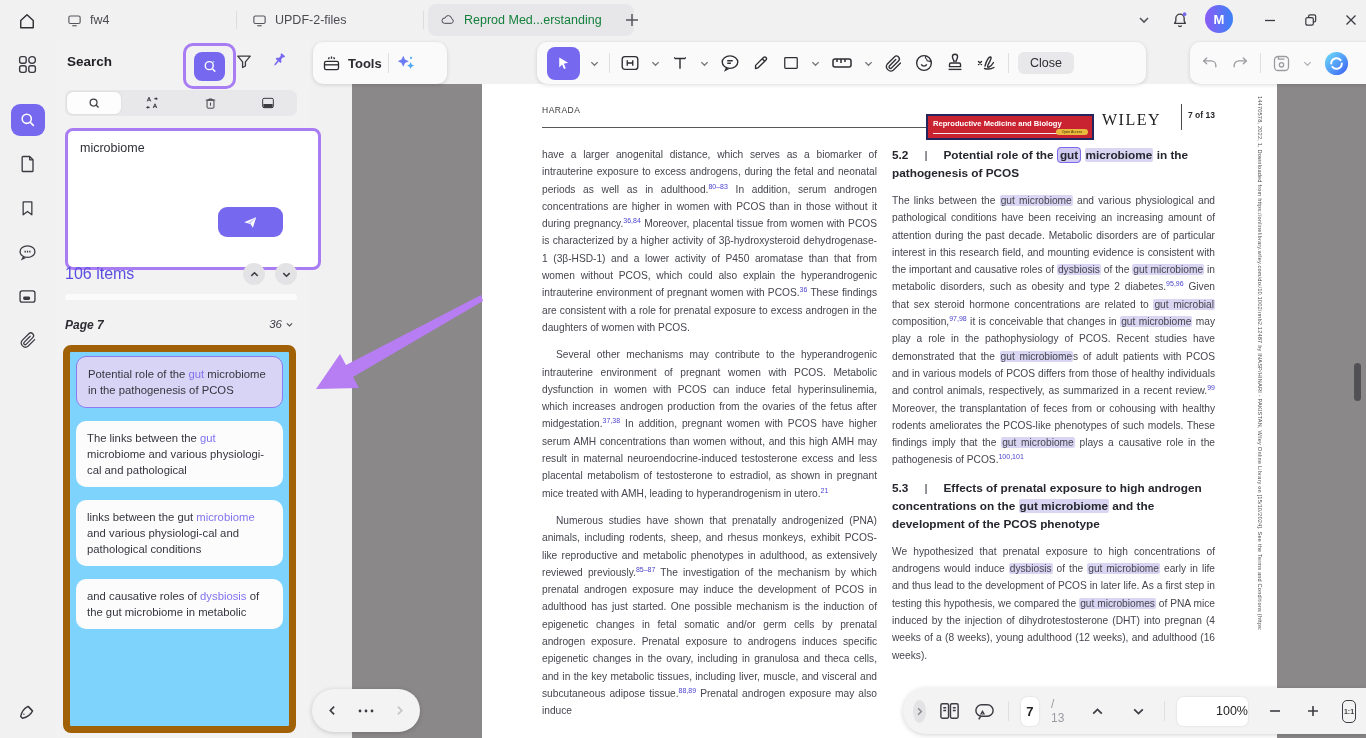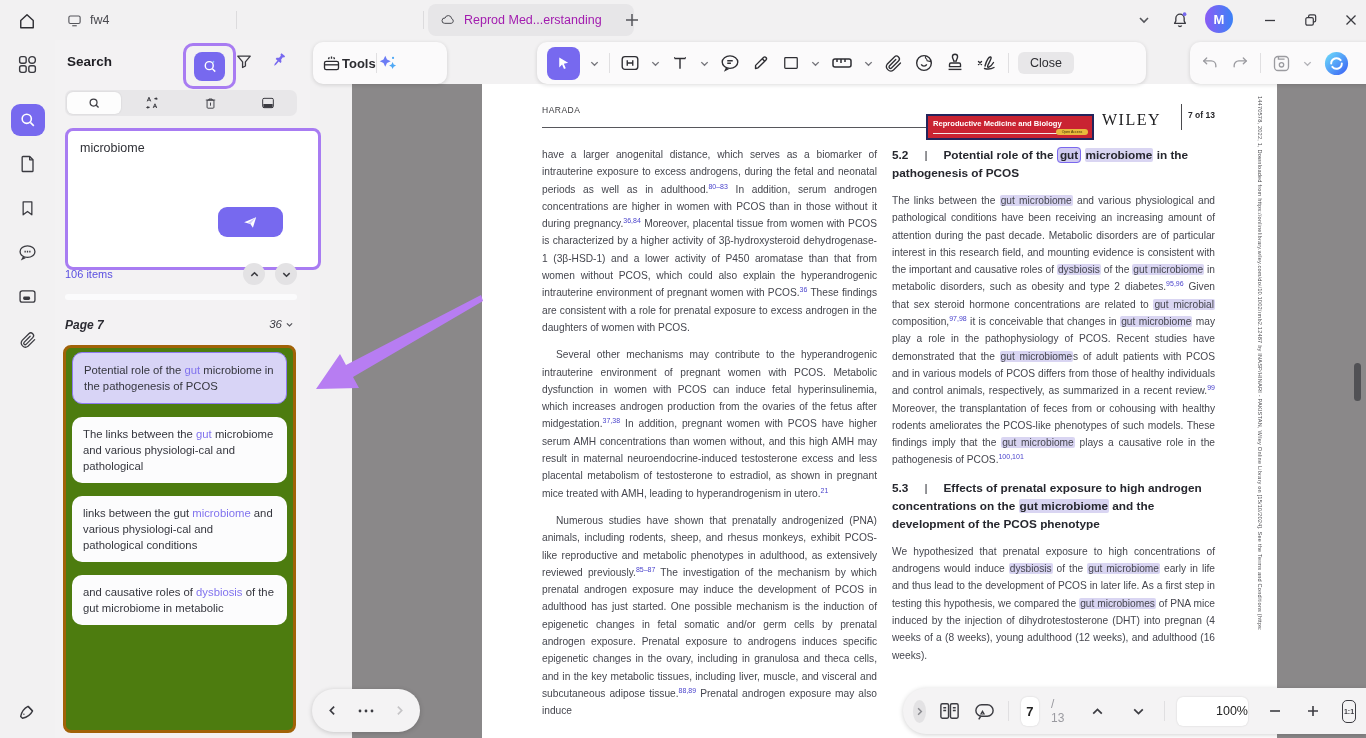--- a/index.html
+++ b/index.html
@@ -5,21 +5,21 @@
   html,body{margin:0;padding:0;background:#d8d8d8;}
   #app{position:relative;width:1366px;height:738px;overflow:hidden;background:#f2f1f2;
        font-family:"Liberation Sans",sans-serif;color:#2e2e33;}
   .abs{position:absolute;}
   svg{display:block;}
 
   
   .titlebar{position:absolute;left:0;top:0;width:1366px;height:40px;background:#f2f1f2;}
   .home-btn{position:absolute;left:14px;top:8px;width:26px;height:26px;display:flex;align-items:center;justify-content:center;border-radius:6px;}
   .tab{position:absolute;top:4px;height:32px;display:flex;align-items:center;gap:8px;padding:0 12px;border-radius:8px;font-size:12.5px;color:#4a4a50;}
-  .tab.active{background:#e7e6e8;color:#a21caf;}
+  .tab.active{background:#e7e6e8;color:#15803d;}
   .tabsep{position:absolute;top:11px;width:1px;height:18px;background:#dcdbdd;}
   .tb-btn{position:absolute;top:8px;width:24px;height:24px;display:flex;align-items:center;justify-content:center;border-radius:6px;}
   .avatar{position:absolute;top:5px;width:28px;height:28px;border-radius:50%;
           background:linear-gradient(90deg,#8a5cf5,#3b82f6);color:#fff;font-size:13px;font-weight:bold;
           display:flex;align-items:center;justify-content:center;}
 
   
   .rail{position:absolute;left:0;top:40px;width:55px;height:698px;background:#f2f1f2;}
   .rail-ic{position:absolute;left:50%;transform:translateX(-50%);width:34px;height:32px;display:flex;align-items:center;justify-content:center;border-radius:9px;}
   .rail-ic.active{background:#7769ef;}
@@ -29,34 +29,34 @@
   .panel-title{position:absolute;left:12px;top:14px;font-size:13.5px;font-weight:bold;color:#1f1f24;}
   .ai-box{position:absolute;left:128px;top:3px;width:47px;height:40px;border:3px solid #a87cf2;border-radius:10px;display:flex;align-items:center;justify-content:center;}
   .ai-ic{width:31px;height:29px;background:#7769ef;border-radius:8px;display:flex;align-items:center;justify-content:center;}
   .seg{position:absolute;left:10px;top:50px;width:232px;height:26px;background:#e8e7e9;border-radius:7px;display:flex;}
   .seg>div{flex:1;display:flex;align-items:center;justify-content:center;border-radius:6px;margin:2px;}
   .seg>div.on{background:#fdfdfd;box-shadow:0 0 2px rgba(0,0,0,.12);}
   .query{position:absolute;left:10px;top:88px;width:226px;height:116px;background:#fff;border:3px solid #a87cf2;border-radius:8px;
          font-size:12.5px;color:#2f3036;padding:10px 12px;}
   .send{position:absolute;left:163px;top:167px;width:65px;height:30px;background:#7769ef;border-radius:9px;display:flex;align-items:center;justify-content:center;}
   .items-row{position:absolute;left:10px;top:222px;width:235px;height:24px;}
-  .items-count{font-size:11px;color:#5a4fe0;line-height:24px;}
+  .items-count{font-size:16px;color:#5a4fe0;line-height:24px;}
   .circ{position:absolute;top:1px;width:22px;height:22px;border-radius:50%;background:#e3e2e4;display:flex;align-items:center;justify-content:center;}
   .pdiv{position:absolute;left:10px;top:254px;width:232px;height:6px;background:#fbfbfc;border-radius:3px;}
   .group-row{position:absolute;left:10px;top:278px;width:235px;height:20px;font-size:12px;color:#2c2c33;font-style:italic;}
   .group-label{font-weight:bold;}
   .group-count{position:absolute;right:6px;top:0;display:flex;align-items:center;gap:3px;color:#3c3c44;font-size:11.5px;}
-  .results{position:absolute;left:8px;top:305px;width:233px;height:388px;border:3px solid #a16207;border-radius:8px;background:#4d7c0f;overflow:hidden;padding:4px 6px;box-sizing:border-box;}
+  .results{position:absolute;left:8px;top:305px;width:233px;height:388px;border:7px solid #a16207;border-radius:8px;background:#7dd3fc;overflow:hidden;padding:4px 6px;box-sizing:border-box;}
   .card{background:#fcfcfd;border-radius:10px;padding:9px 11px;margin-bottom:13px;font-size:11.3px;line-height:16px;color:#35363e;}
   .card.active{background:#d8d4f6;border:1.5px solid #8d7af0;}
   .seg-kw{color:#8173ee;}
 
   
   .float-box{position:absolute;background:#fbfafb;border-radius:10px;box-shadow:0 1px 4px rgba(0,0,0,.14);display:flex;align-items:center;}
-  .tools-box{left:313px;top:42px;width:118px;height:42px;padding:0 8px;}
+  .tools-box{left:313px;top:42px;width:118px;height:42px;padding:0 8px;gap:6px;}
   .tools-label{font-size:13px;font-weight:bold;color:#2b2b30;}
   .vdiv{width:1px;height:20px;background:#e0dfe1;}
   .center-box{left:537px;top:42px;width:589px;height:42px;padding:0 10px;gap:9px;}
   .tool-btn{display:flex;align-items:center;justify-content:center;}
   .sel-btn{width:33px;height:33px;background:#7769ef;border-radius:8px;}
   .close-btn{background:#e8e7e9;border-radius:6px;padding:4px 12px;font-size:12.5px;color:#2e2e33;}
   .right-box{left:1190px;top:42px;width:172px;height:42px;padding:0 10px;gap:10px;}
 
   
   .doc-canvas{position:absolute;left:310px;top:84px;width:1056px;height:654px;background:#8a8889;margin-left:42px;}
@@ -115,20 +115,29 @@
     <div class="tab" style="left:55px;width:178px">
       <span>
           <svg width="15" height="15" viewBox="0 0 20 20" fill="none" stroke="#55555b" stroke-width="1.5">
             <rect x="2.5" y="4" width="15" height="10" rx="2"></rect>
             <path d="M7 17h6"></path>
           </svg>
         </span>
       <span>fw4</span>
     </div>
     <div class="tabsep" style="left:236px"></div>
+    <div class="tab" style="left:240px;width:180px">
+      <span>
+          <svg width="15" height="15" viewBox="0 0 20 20" fill="none" stroke="#55555b" stroke-width="1.5">
+            <rect x="2.5" y="4" width="15" height="10" rx="2"></rect>
+            <path d="M7 17h6"></path>
+          </svg>
+        </span>
+      <span>UPDF-2-files</span>
+    </div>
     <div class="tabsep" style="left:423px"></div>
     <div class="tab active" style="left:428px;width:182px">
       <span>
           <svg width="16" height="16" viewBox="0 0 24 24" fill="none" stroke="#4a4a50" stroke-width="1.5" stroke-linejoin="round">
             <path d="M7 17a4 4 0 1 1 .6-7.96A5 5 0 0 1 17.4 10 3.6 3.6 0 0 1 16.8 17Z"></path>
           </svg>
         </span>
       <span>Reprod Med...erstanding</span>
     </div>
     <div class="tb-btn" style="left:620px">

